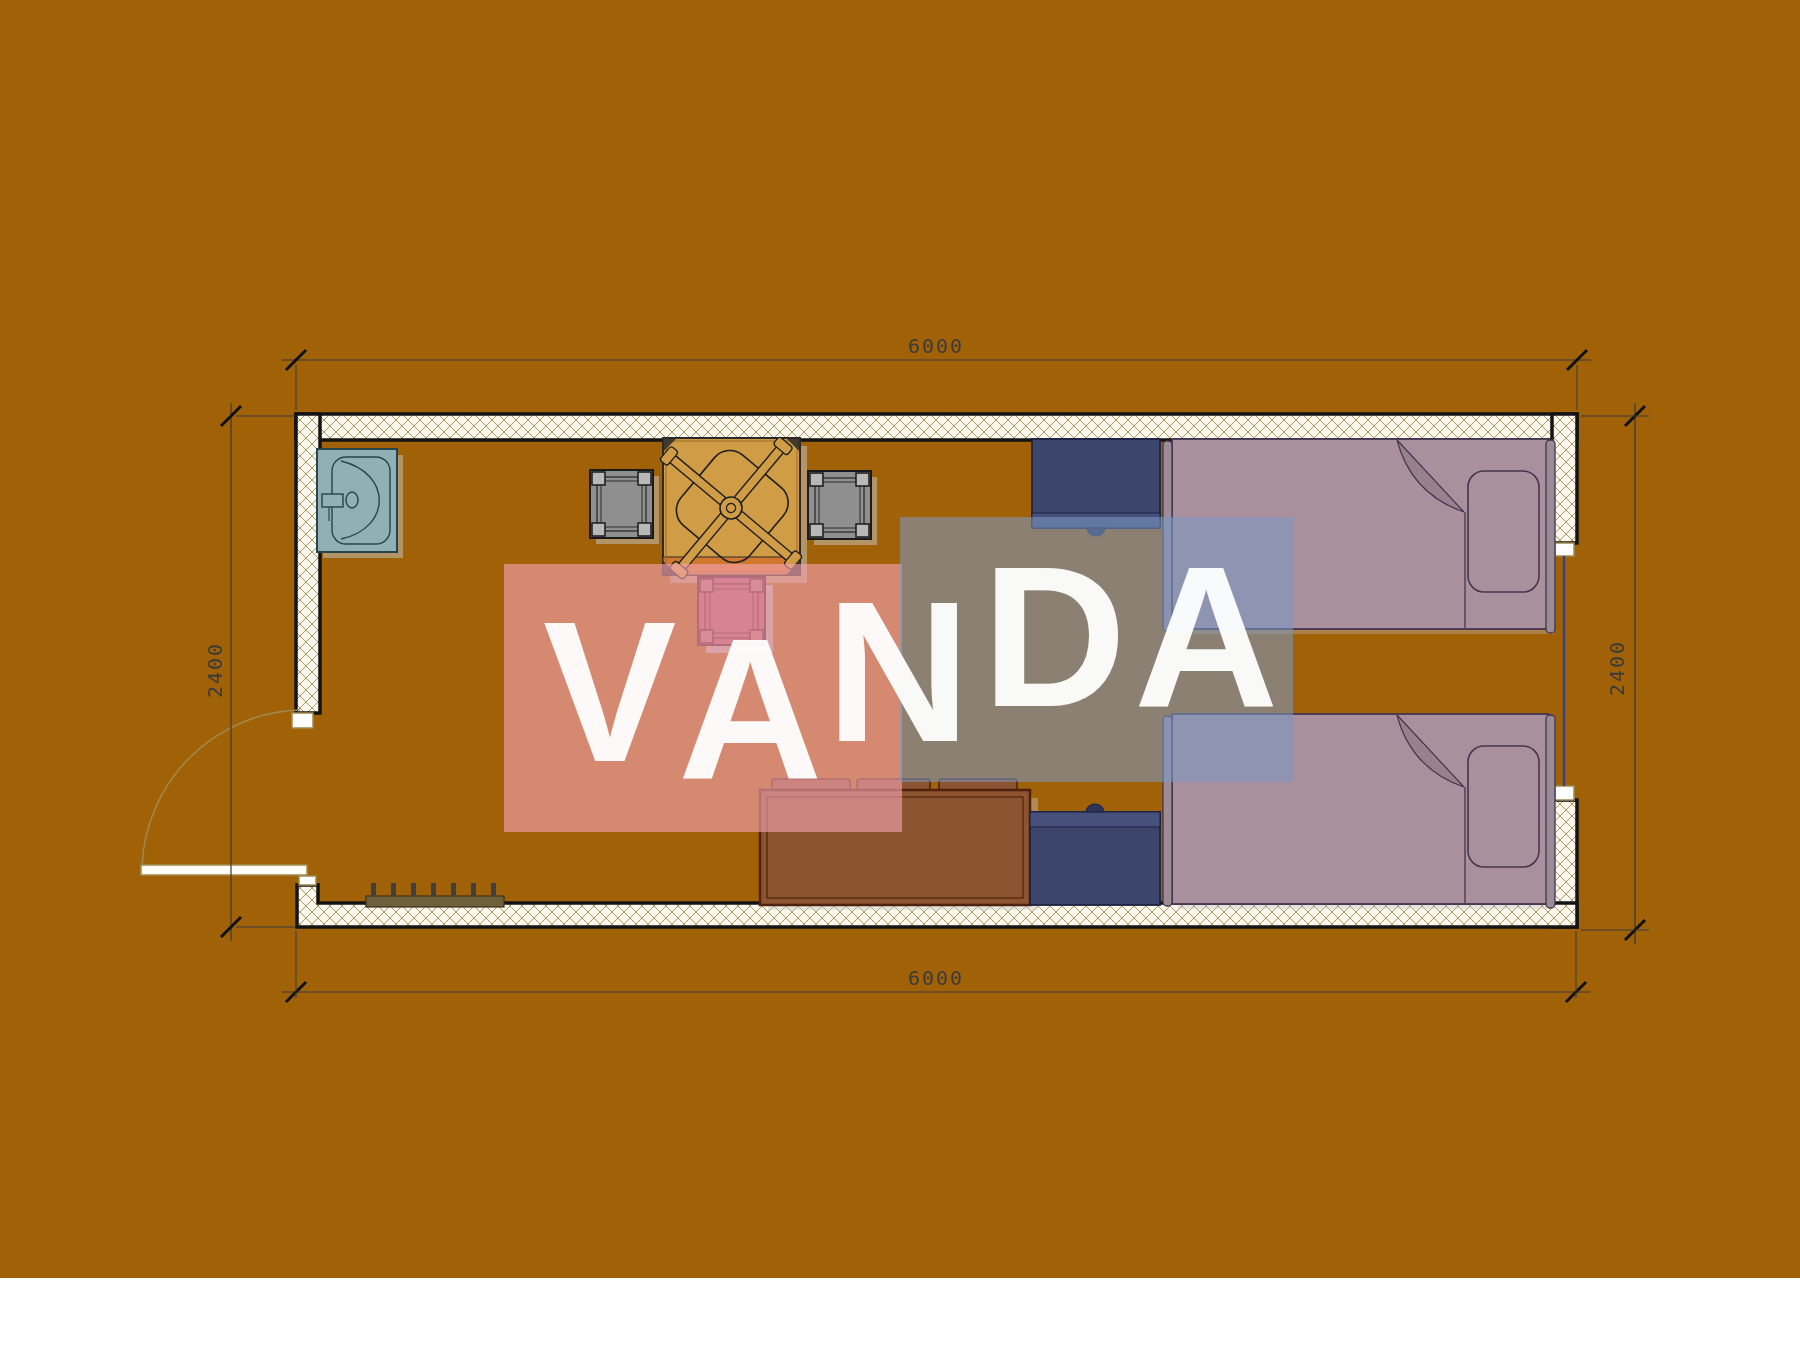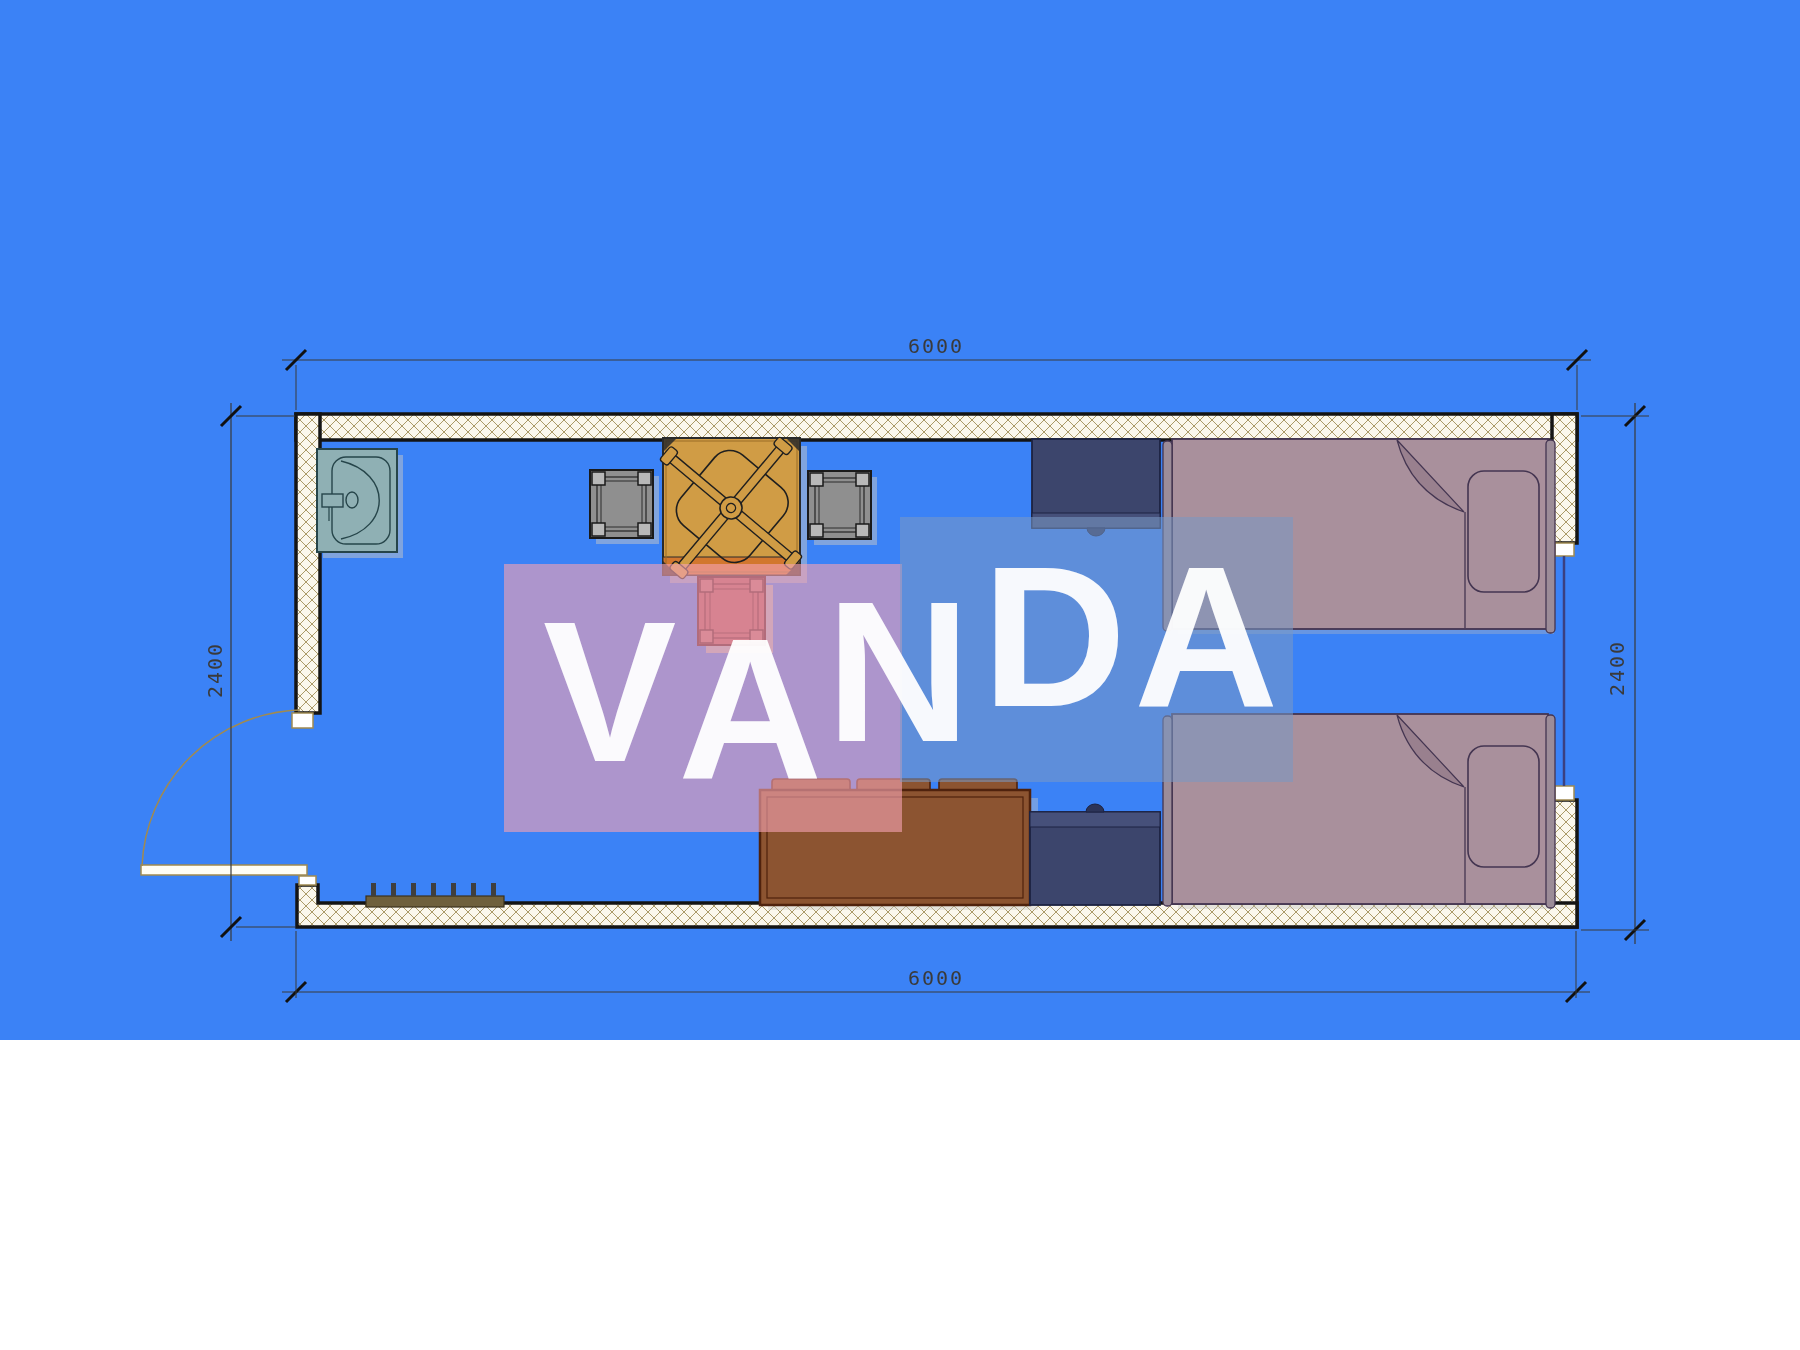--- a/index.html
+++ b/index.html
@@ -1,16 +1,16 @@
 <!DOCTYPE html>
 <html><head>
 <meta charset="utf-8">
 <style>
   html,body{margin:0;padding:0;background:#ffffff;}
-  #canvas{position:relative;width:1800px;height:1040px;background:#3b82f6;overflow:hidden;
+  #canvas{position:relative;width:1800px;height:1278px;background:#a16207;overflow:hidden;
           font-family:"Liberation Sans",sans-serif;}
   #plan-svg{position:absolute;left:0;top:0;z-index:1;}
   .dim-text{font-family:"DejaVu Sans Mono",monospace;font-size:20px;fill:#3a3a3a;letter-spacing:2px;}
   .wm-square{position:absolute;z-index:2;}
   #wm-pink{left:504px;top:564px;width:398px;height:268px;background:rgba(244,162,177,0.62);}
   #wm-blue{left:900px;top:517px;width:393px;height:265px;background:rgba(121,152,197,0.56);z-index:3;}
   .wm-letter{position:absolute;z-index:4;font-family:"Liberation Sans",sans-serif;font-weight:bold;
              font-size:200px;line-height:1;color:rgba(255,255,255,0.95);}
   #wm-l1{left:543px;top:592px;}
   #wm-l2{left:678px;top:609px;}

